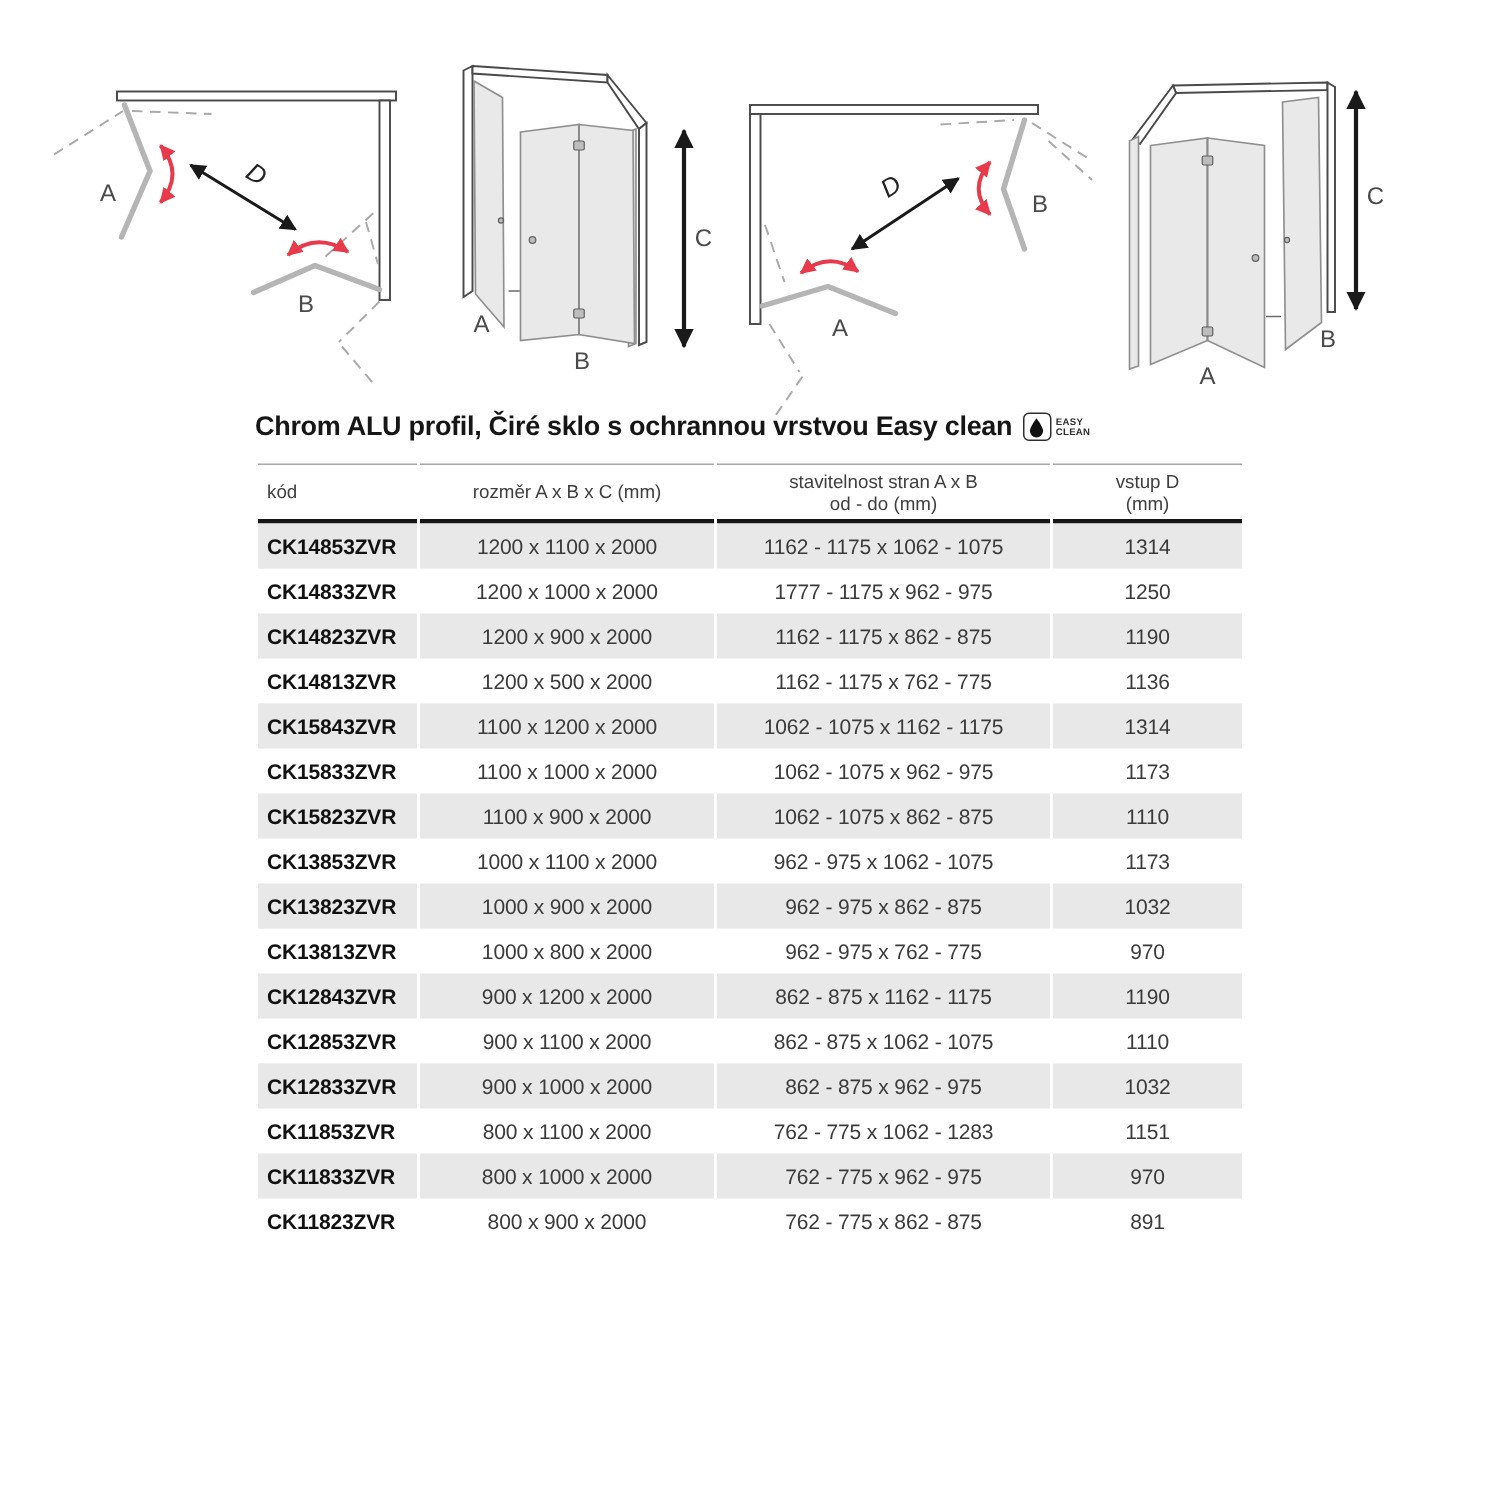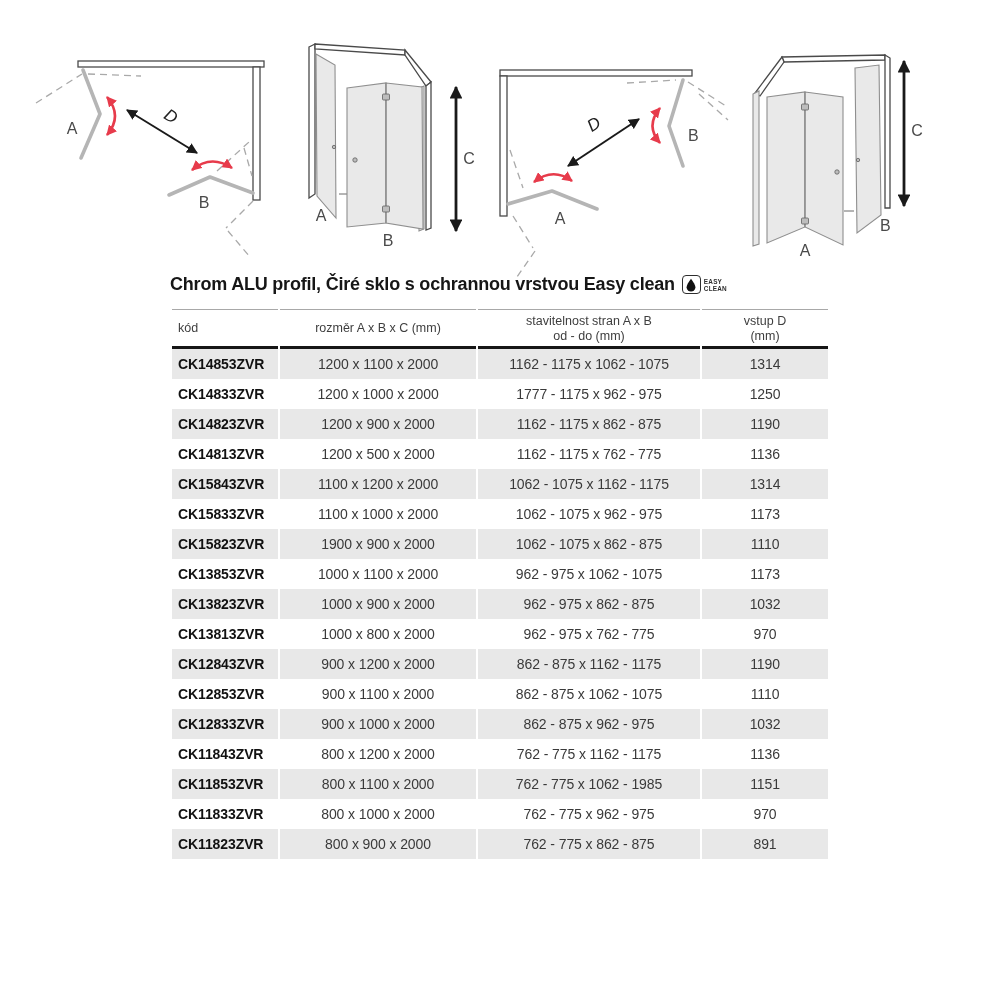--- a/index.html
+++ b/index.html
@@ -229,21 +229,21 @@
             <td class="c-vstup">1314</td>
           </tr>
           <tr>
             <td class="c-kod">CK15833ZVR</td>
             <td class="c-rozmer">1100 x 1000 x 2000</td>
             <td class="c-stavitelnost">1062 - 1075 x 962 - 975</td>
             <td class="c-vstup">1173</td>
           </tr>
           <tr>
             <td class="c-kod">CK15823ZVR</td>
-            <td class="c-rozmer">1900 x 900 x 2000</td>
+            <td class="c-rozmer">1100 x 900 x 2000</td>
             <td class="c-stavitelnost">1062 - 1075 x 862 - 875</td>
             <td class="c-vstup">1110</td>
           </tr>
           <tr>
             <td class="c-kod">CK13853ZVR</td>
             <td class="c-rozmer">1000 x 1100 x 2000</td>
             <td class="c-stavitelnost">962 - 975 x 1062 - 1075</td>
             <td class="c-vstup">1173</td>
           </tr>
           <tr>
@@ -270,29 +270,23 @@
             <td class="c-stavitelnost">862 - 875 x 1062 - 1075</td>
             <td class="c-vstup">1110</td>
           </tr>
           <tr>
             <td class="c-kod">CK12833ZVR</td>
             <td class="c-rozmer">900 x 1000 x 2000</td>
             <td class="c-stavitelnost">862 - 875 x 962 - 975</td>
             <td class="c-vstup">1032</td>
           </tr>
           <tr>
-            <td class="c-kod">CK11843ZVR</td>
-            <td class="c-rozmer">800 x 1200 x 2000</td>
-            <td class="c-stavitelnost">762 - 775 x 1162 - 1175</td>
-            <td class="c-vstup">1136</td>
-          </tr>
-          <tr>
             <td class="c-kod">CK11853ZVR</td>
             <td class="c-rozmer">800 x 1100 x 2000</td>
-            <td class="c-stavitelnost">762 - 775 x 1062 - 1985</td>
+            <td class="c-stavitelnost">762 - 775 x 1062 - 1283</td>
             <td class="c-vstup">1151</td>
           </tr>
           <tr>
             <td class="c-kod">CK11833ZVR</td>
             <td class="c-rozmer">800 x 1000 x 2000</td>
             <td class="c-stavitelnost">762 - 775 x 962 - 975</td>
             <td class="c-vstup">970</td>
           </tr>
           <tr>
             <td class="c-kod">CK11823ZVR</td>

